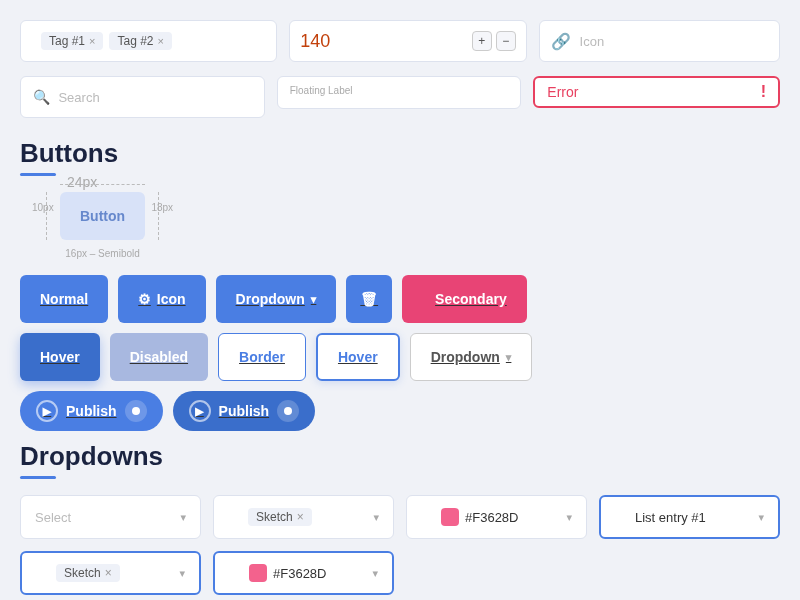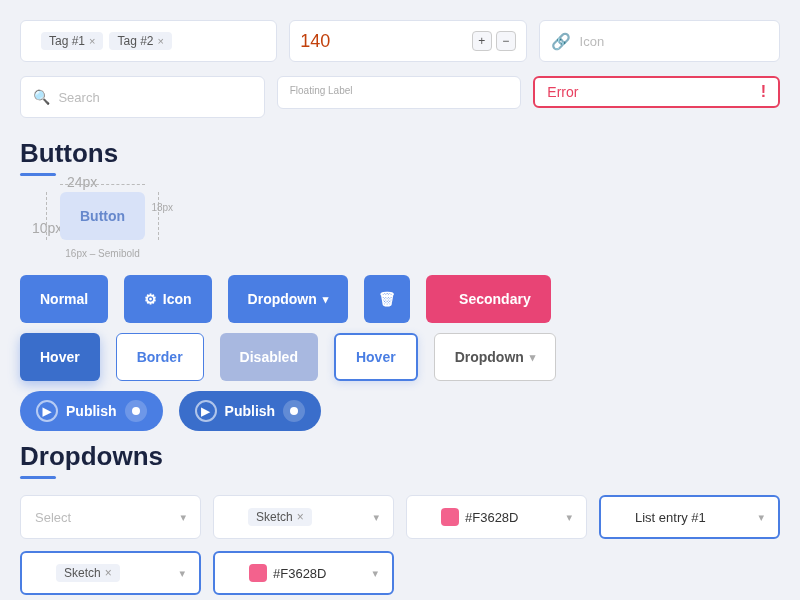--- a/index.html
+++ b/index.html
@@ -188,24 +188,25 @@
       width: 36px;
       height: 3px;
       background: #4a7ee3;
       border-radius: 2px;
       margin-bottom: 16px;
     }
 
     
     .btn-row {
       display: flex;
-      gap: 16px;
+      gap: 10px;
       margin-bottom: 10px;
       flex-wrap: wrap;
       align-items: center;
+      text-decoration: underline;
     }
 
     .btn {
       border: none;
       border-radius: 6px;
       padding: 10px 20px;
       font-size: 14px;
       font-weight: 600;
       cursor: pointer;
       display: inline-flex;
@@ -428,21 +429,21 @@
   </div>
 </div>
 
 <div style="margin-top: 20px;">
   <h2 class="section-title">Buttons</h2>
   <div class="section-divider"></div>
 
   
   <div style="position:relative; display:inline-block; margin-left:40px; margin-bottom:16px;">
     <span style="font-size:14px;color:#aaa;position:absolute;top:-18px;left:7px;">24px</span>
-    <span style="font-size:14px;color:#aaa;position:absolute;left:-28px;top:28px;">10px</span>
+    <span style="font-size:10px;color:#aaa;position:absolute;left:-28px;top:10px;">10px</span>
     <div style="position:relative;">
       <div style="border-top:1px dashed #bbb;position:absolute;top:-8px;left:0;right:0;"></div>
       <div style="border-left:1px dashed #bbb;position:absolute;left:-14px;top:0;bottom:0;"></div>
       <div style="border-left:1px dashed #bbb;position:absolute;right:-14px;top:0;bottom:0;"></div>
       <button class="btn" style="background:#d8e2f8;color:#6688cc;font-weight:600;">Button</button>
       <span style="font-size:10px;color:#aaa;position:absolute;right:-28px;top:10px;">18px</span>
     </div>
     <div style="font-size:10px;color:#aaa;margin-top:8px;text-align:center;">16px – Semibold</div>
   </div>
 
@@ -459,22 +460,22 @@
     </button>
     <button class="btn btn-delete">
       <span>🗑</span>
     </button>
     <button class="btn btn-secondary">Secondary</button>
   </div>
 
   
   <div class="btn-row">
     <button class="btn btn-hover">Hover</button>
+    <button class="btn btn-disabled" disabled="">Disabled</button>
     <button class="btn btn-border">Border</button>
-    <button class="btn btn-disabled" disabled="">Disabled</button>
     <button class="btn btn-border-hover">Hover</button>
     <button class="btn btn-border-dropdown">
       <span>Dropdown</span>
       <span style="font-size:11px;color:#aaa;">▾</span>
     </button>
   </div>
 
   
   <div class="btn-row">
     <button class="btn btn-publish">

